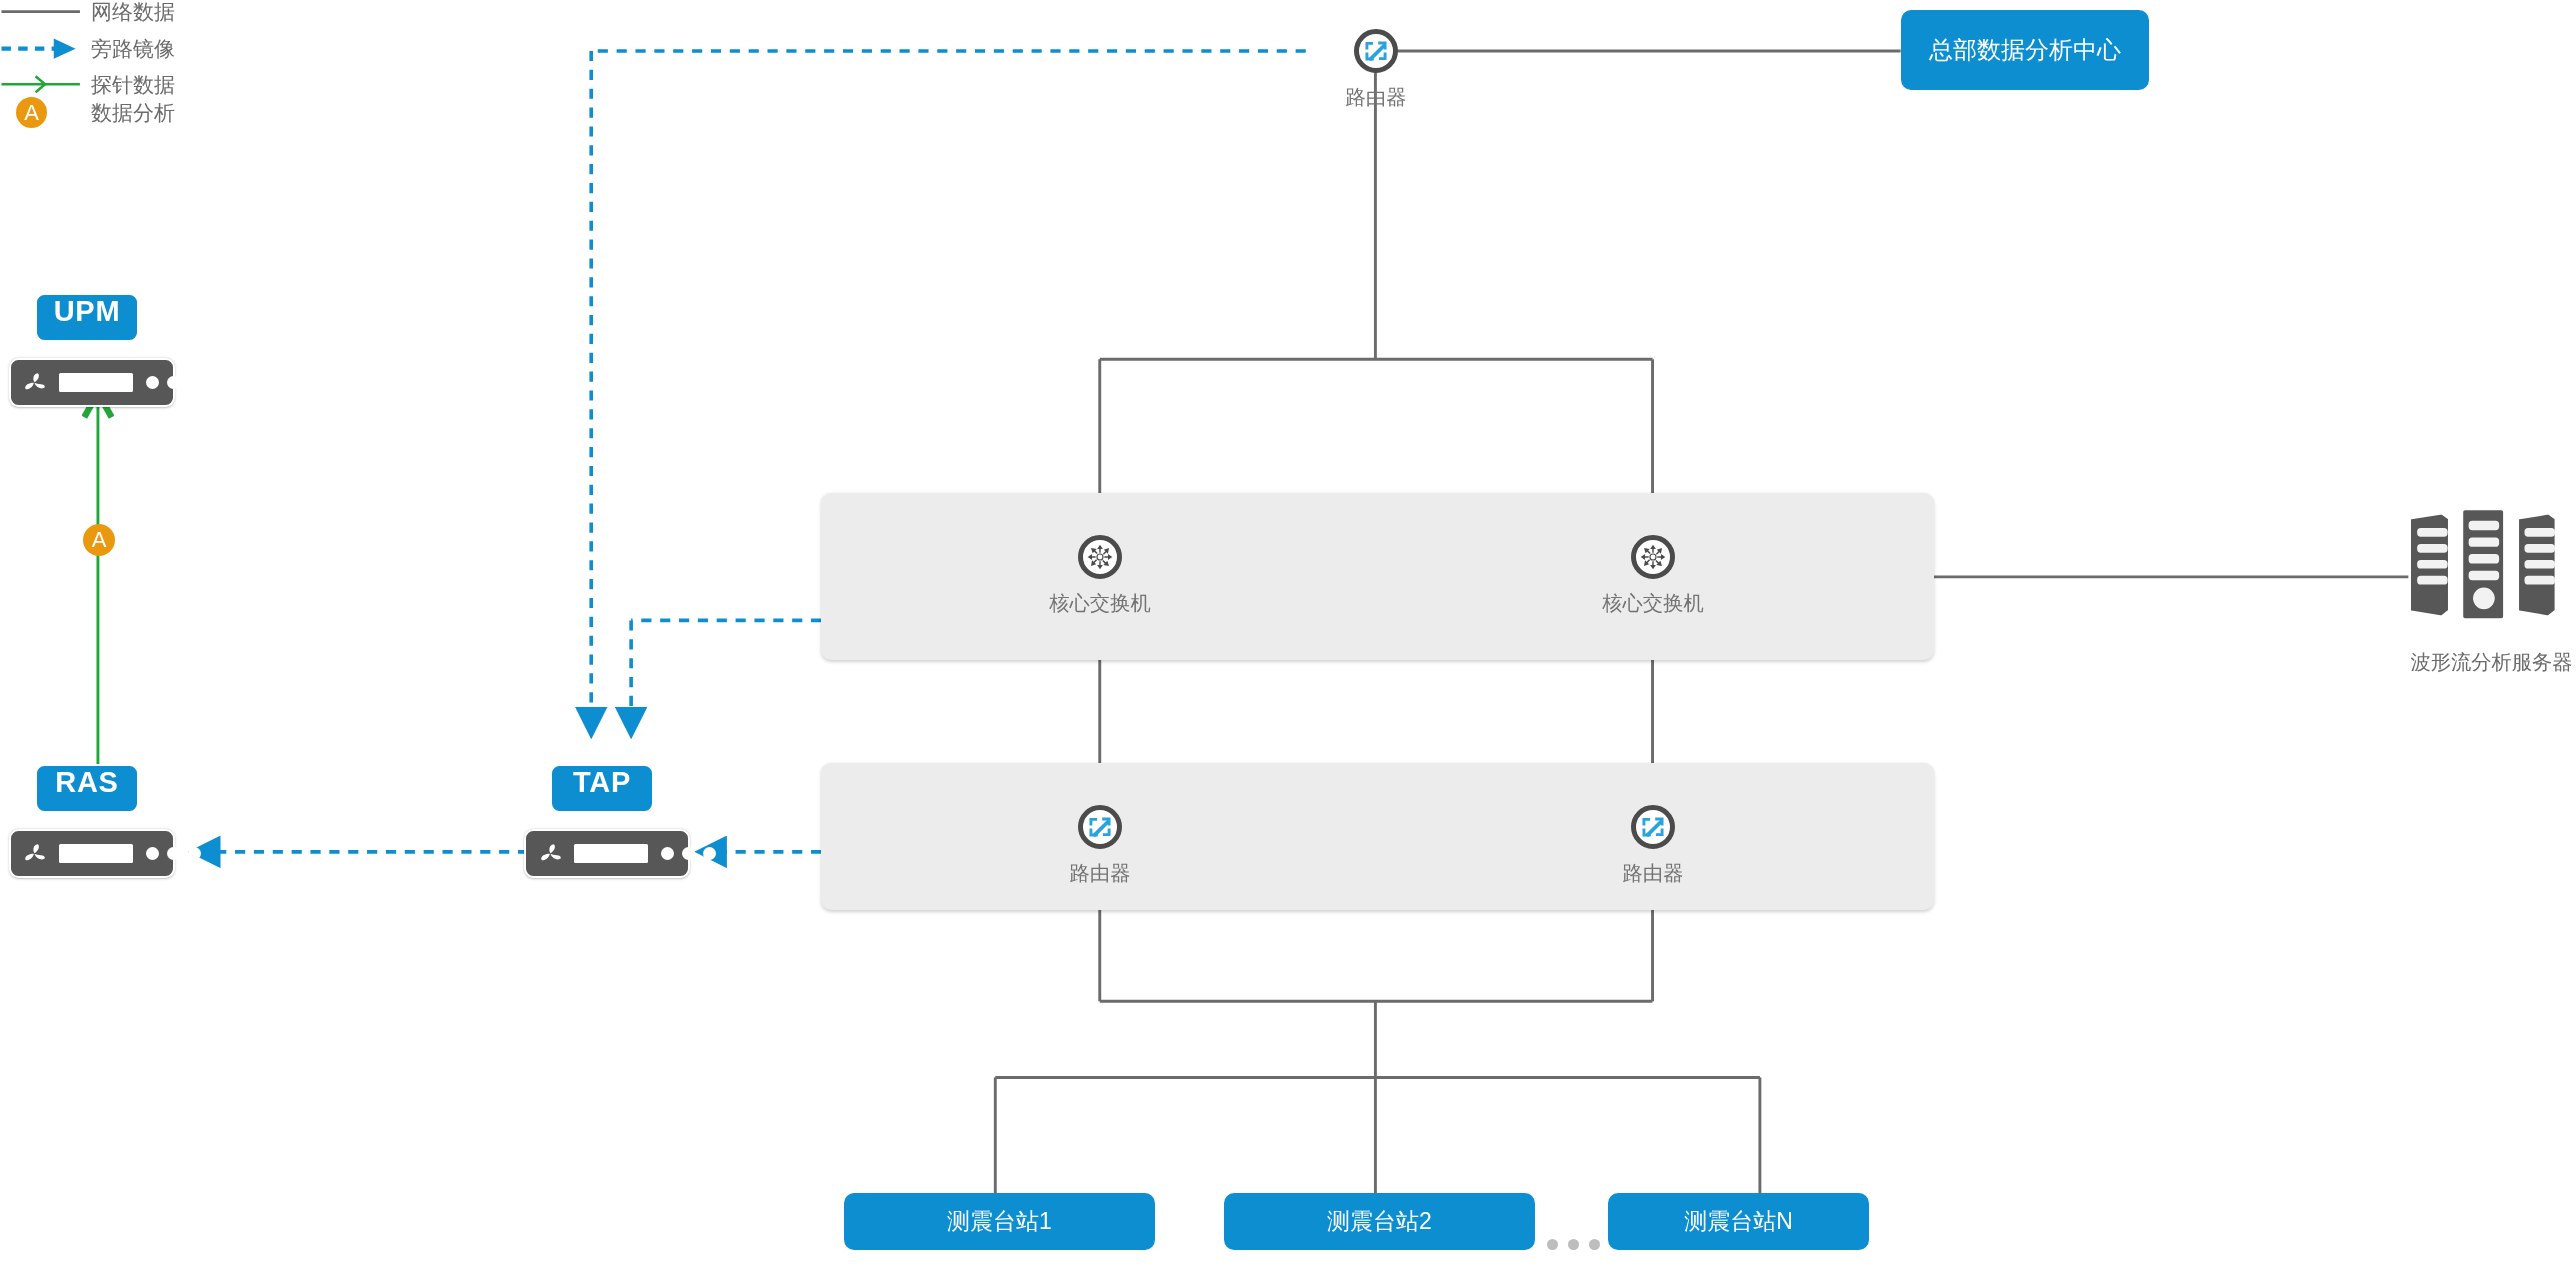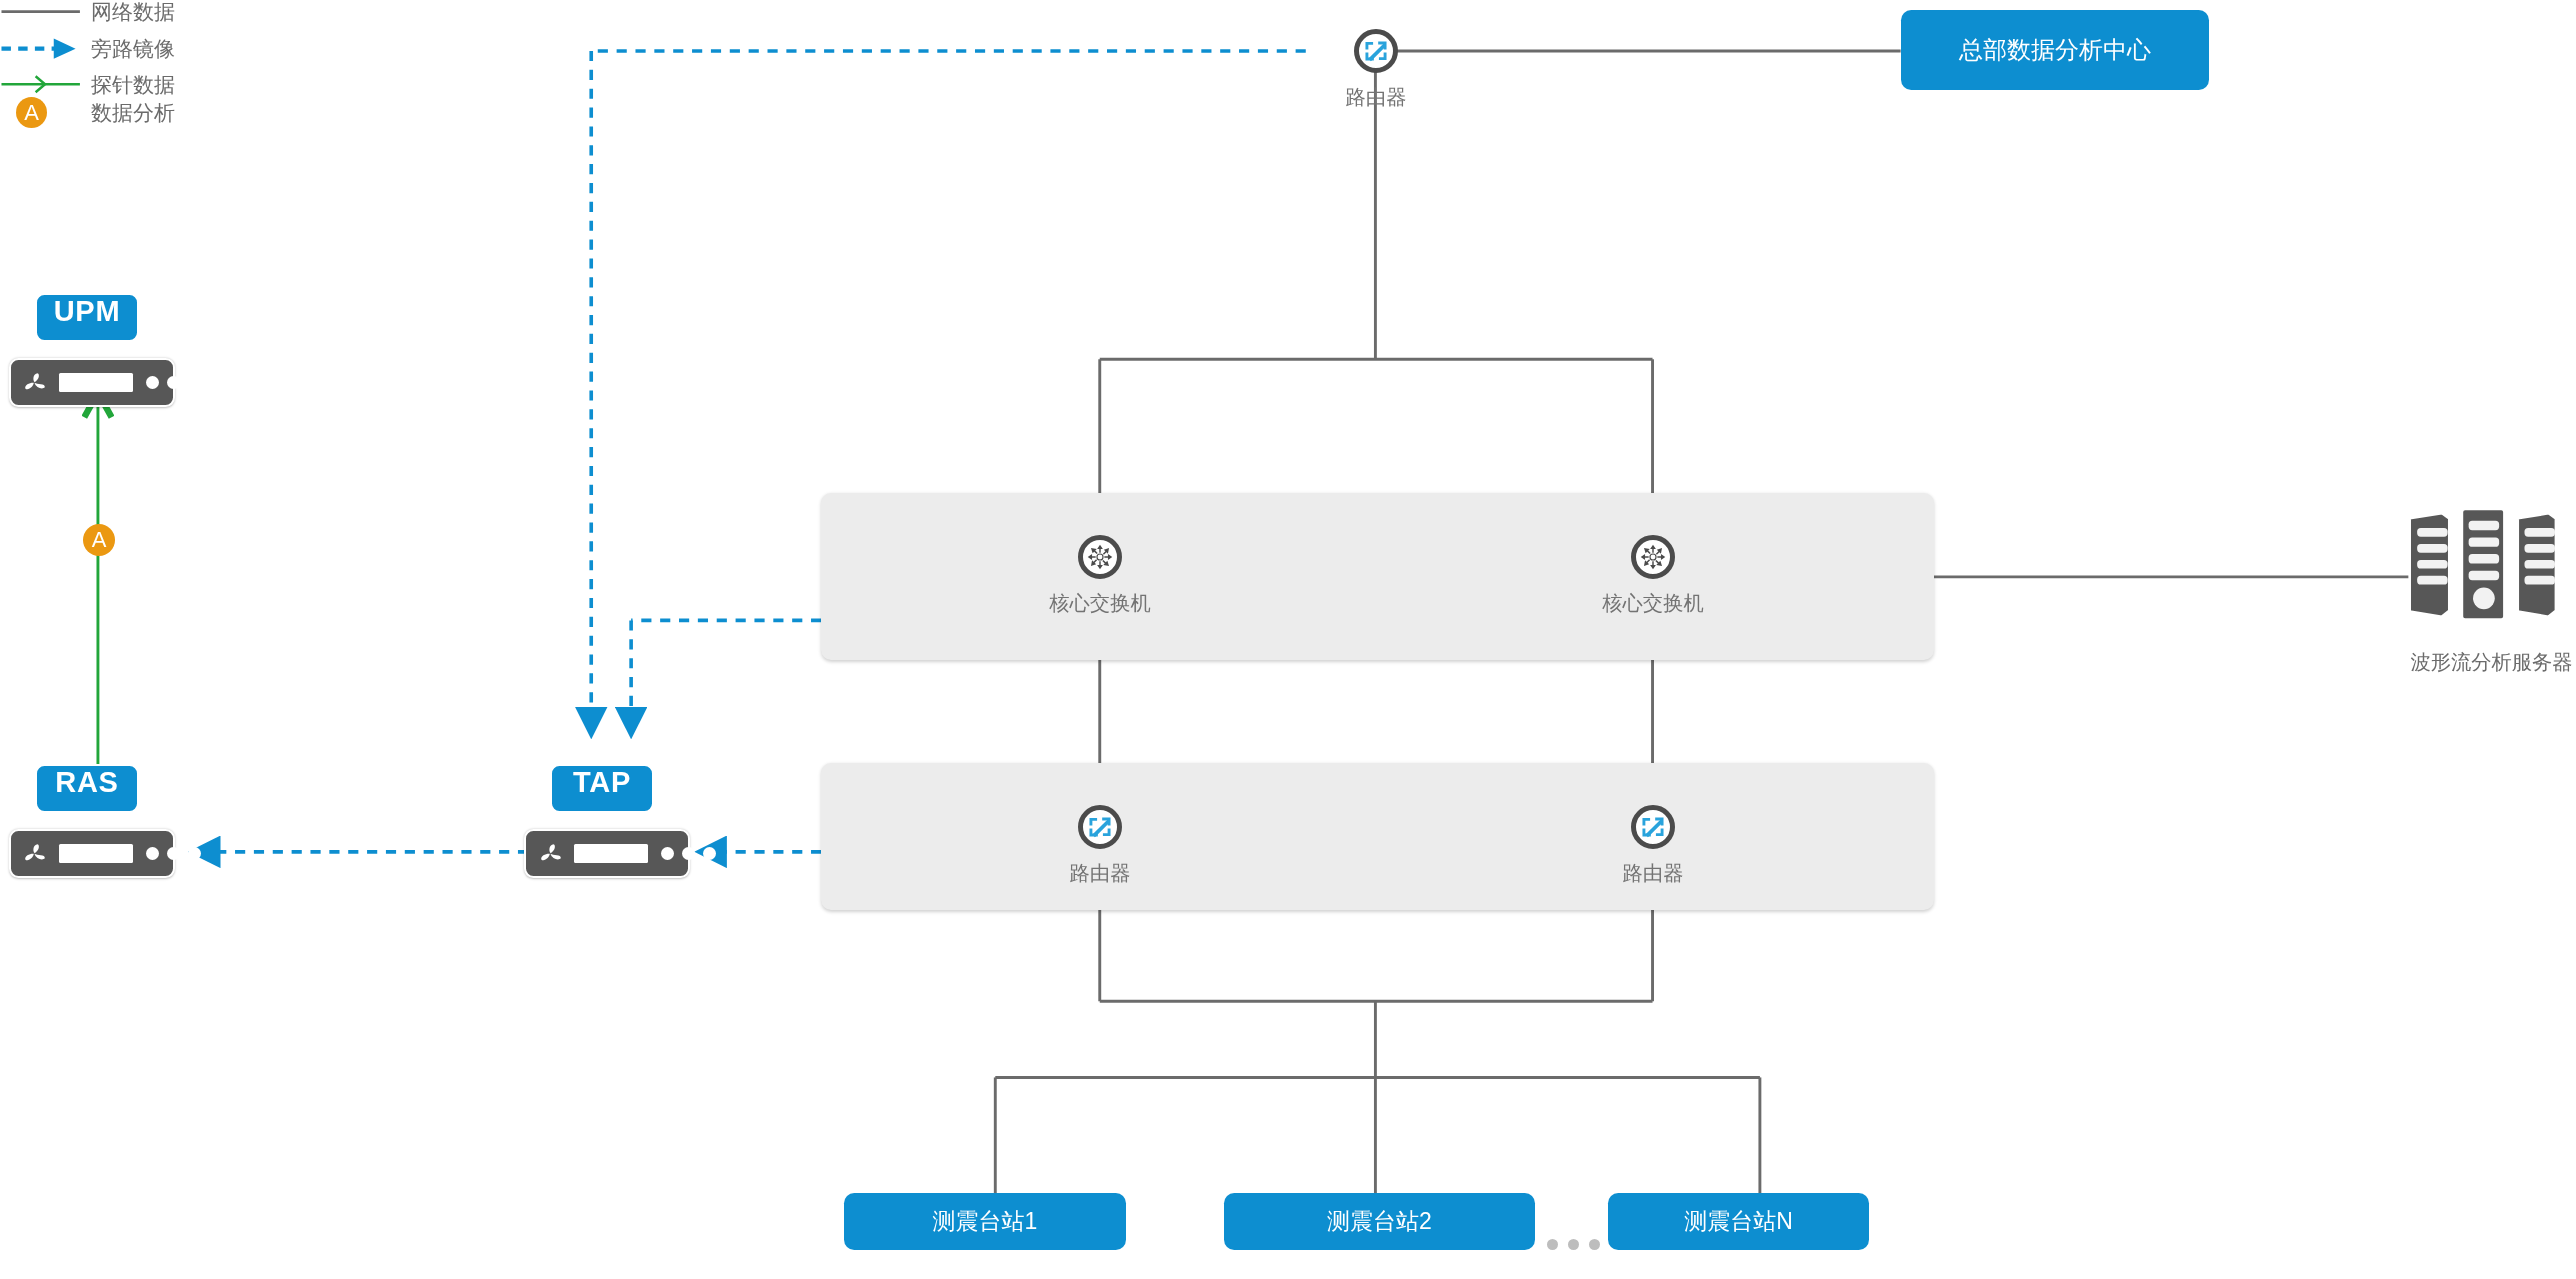--- a/index.html
+++ b/index.html
@@ -122,21 +122,21 @@
     <div class="lg-a">A</div>
     <div class="lg-text" style="top:-2.9px">网络数据</div>
     <div class="lg-text" style="top:34px">旁路镜像</div>
     <div class="lg-text" style="top:70px">探针数据</div>
     <div class="lg-text" style="top:98px">数据分析</div>
   </div>
 
   <div class="zone" style="left:821px;top:493px;width:1113px;height:167px;"></div>
   <div class="zone" style="left:821px;top:763px;width:1113px;height:147px;"></div>
 
-  <div class="pill big" style="left:1901px;top:10.2px;width:308px;height:80px;">
+  <div class="pill big" style="left:1901px;top:10.2px;width:248px;height:80px;">
     <span>总部数据分析中心</span>
   </div>
 
   <div class="node" style="left:1354px;top:29px;">
     <div class="ring">
       <svg width="27.6" height="27.6" viewBox="0 0 38 38">
         <g fill="#29a3dc">
           <path d="M8.5 29.5 L29.5 8.5 L33 12 L12 33 z"></path>
           <path d="M22 6 L33.5 6 L33.5 17 L29.5 17 L29.5 10 L22 10 z"></path>
           <path d="M16 32 L4.5 32 L4.5 21 L8.5 21 L8.5 28 L16 28 z"></path>
@@ -294,21 +294,21 @@
       </g>
     </svg>
     <div class="bar" style="width:74px"></div>
     <div class="dots">
         <i></i>
         <i></i>
         <i></i>
       </div>
   </div>
 
-  <div class="pill" style="left:844px;top:1193px;width:282px;height:57px;">
+  <div class="pill" style="left:844px;top:1193px;width:311px;height:57px;">
     <span>测震台站1</span>
   </div>
   <div class="pill" style="left:1224px;top:1193px;width:311px;height:57px;">
     <span>测震台站2</span>
   </div>
   <div class="dots3" style="left:1547px;top:1239px;">
     <i></i>
       <i></i>
       <i></i>
   </div>

